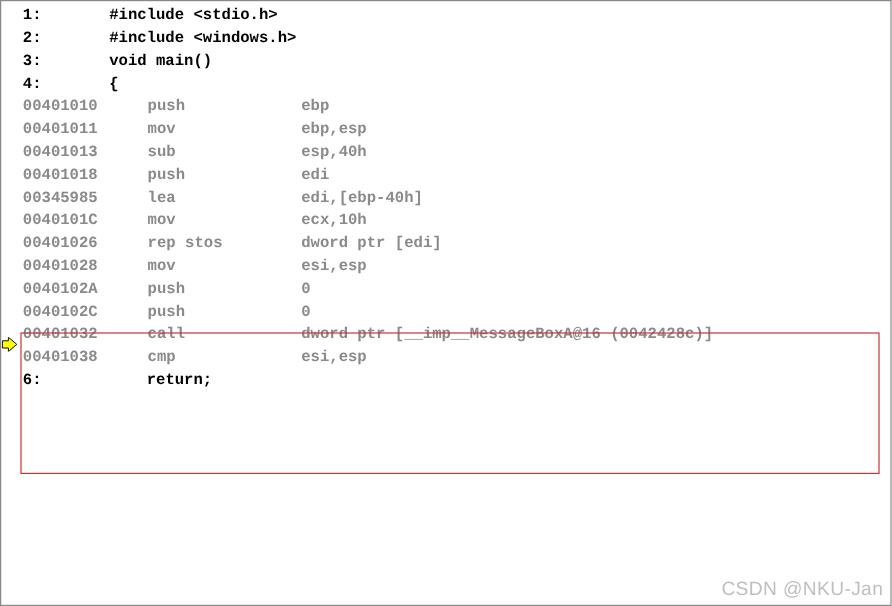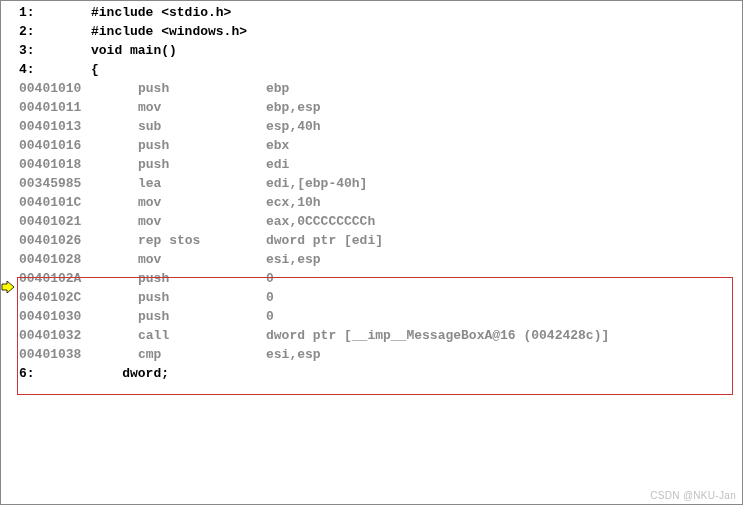--- a/index.html
+++ b/index.html
@@ -16,21 +16,21 @@
     }
     .code-container {
       padding: 2px 0 2px 18px;
       line-height: 19px;
     }
     .line { white-space: pre; }
     .src-black { color: #000; }
     .asm-gray { color: #8a8a8a; }
     .col-line-no { display: inline-block; width: 72px; }
     .col-addr { display: inline-block; width: 104px; }
-    .col-mnemonic { display: inline-block; width: 128px; margin-left: 15px; }
+    .col-mnemonic { display: inline-block; width: 128px; }
     .col-source-text { display: inline-block; }
     .highlight-box {
       position: absolute;
       left: 16px;
       top: 276px;
       width: 716px;
       height: 118px;
       border: 1px solid #cc3333;
       pointer-events: none;
     }
@@ -41,56 +41,53 @@
       width: 14px;
       height: 12px;
       pointer-events: none;
     }
     .arrow-marker svg { display: block; }
     .watermark {
       position: absolute;
       right: 6px;
       bottom: 3px;
       font-family: Arial, sans-serif;
-      font-size: 10px;
+      font-size: 16px;
       font-weight: normal;
       color: #bfbfbf;
       letter-spacing: 0.3px;
     }
   </style>
 </head>
 <body>
 
 <div class="code-container">
 
   <div class="line src-black"><span class="col-line-no">1:</span><span class="col-source-text">#include &lt;stdio.h&gt;</span></div>
   <div class="line src-black"><span class="col-line-no">2:</span><span class="col-source-text">#include &lt;windows.h&gt;</span></div>
   <div class="line src-black"><span class="col-line-no">3:</span><span class="col-source-text">void main()</span></div>
   <div class="line src-black"><span class="col-line-no">4:</span><span class="col-source-text">{</span></div>
 
   <div class="line asm-gray"><span class="col-addr">00401010</span><span class="col-mnemonic">push</span><span>ebp</span></div>
   <div class="line asm-gray"><span class="col-addr">00401011</span><span class="col-mnemonic">mov</span><span>ebp,esp</span></div>
   <div class="line asm-gray"><span class="col-addr">00401013</span><span class="col-mnemonic">sub</span><span>esp,40h</span></div>
-  <div class="line asm-gray"><span class="col-addr">00401016</span><span class="col-mnemonic">push</span><span>ebx</span></div>
   <div class="line asm-gray"><span class="col-addr">00401018</span><span class="col-mnemonic">push</span><span>edi</span></div>
   <div class="line asm-gray"><span class="col-addr">00345985</span><span class="col-mnemonic">lea</span><span>edi,[ebp-40h]</span></div>
   <div class="line asm-gray"><span class="col-addr">0040101C</span><span class="col-mnemonic">mov</span><span>ecx,10h</span></div>
-  <div class="line asm-gray"><span class="col-addr">00401021</span><span class="col-mnemonic">mov</span><span>eax,0CCCCCCCCh</span></div>
   <div class="line asm-gray"><span class="col-addr">00401026</span><span class="col-mnemonic">rep stos</span><span>dword ptr [edi]</span></div>
 
 
   <div class="line asm-gray"><span class="col-addr">00401028</span><span class="col-mnemonic">mov</span><span>esi,esp</span></div>
   <div class="line asm-gray"><span class="col-addr">0040102A</span><span class="col-mnemonic">push</span><span>0</span></div>
   <div class="line asm-gray"><span class="col-addr">0040102C</span><span class="col-mnemonic">push</span><span>0</span></div>
-  <div class="line asm-gray"><span class="col-addr">00401030</span><span class="col-mnemonic">push</span><span>0</span></div>
   <div class="line asm-gray"><span class="col-addr">00401032</span><span class="col-mnemonic">call</span><span>dword ptr [__imp__MessageBoxA@16 (0042428c)]</span></div>
 
   <div class="line asm-gray"><span class="col-addr">00401038</span><span class="col-mnemonic">cmp</span><span>esi,esp</span></div>
 
-  <div class="line src-black"><span class="col-line-no">6:</span>    <span class="col-source-text">dword;</span></div>
+  <div class="line src-black"><span class="col-line-no">6:</span>    <span class="col-source-text">return;</span></div>
 
 </div>
 
 <div class="highlight-box"></div>
 
 <div class="arrow-marker">
   <svg width="14" height="12" viewBox="0 0 14 12">
     <polygon points="1,3 6,3 6,0 13,6 6,12 6,9 1,9" fill="#ffff00" stroke="#000" stroke-width="0.8"></polygon>
   </svg>
 </div>

